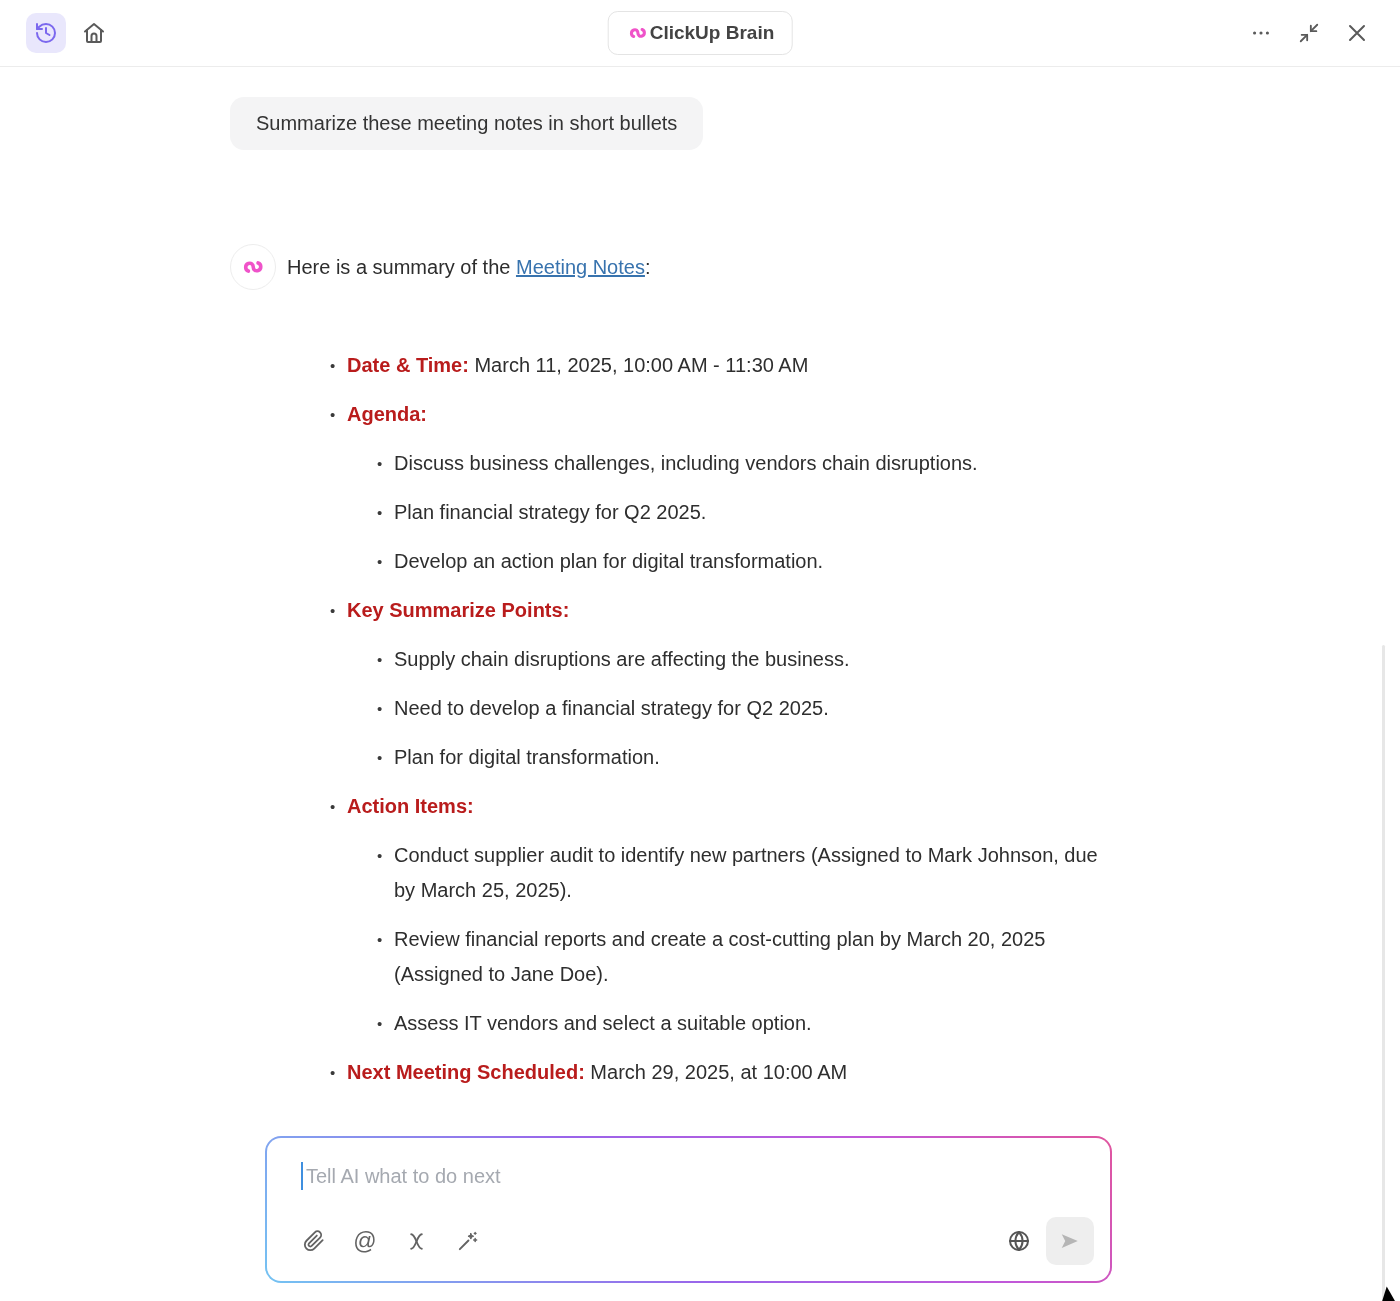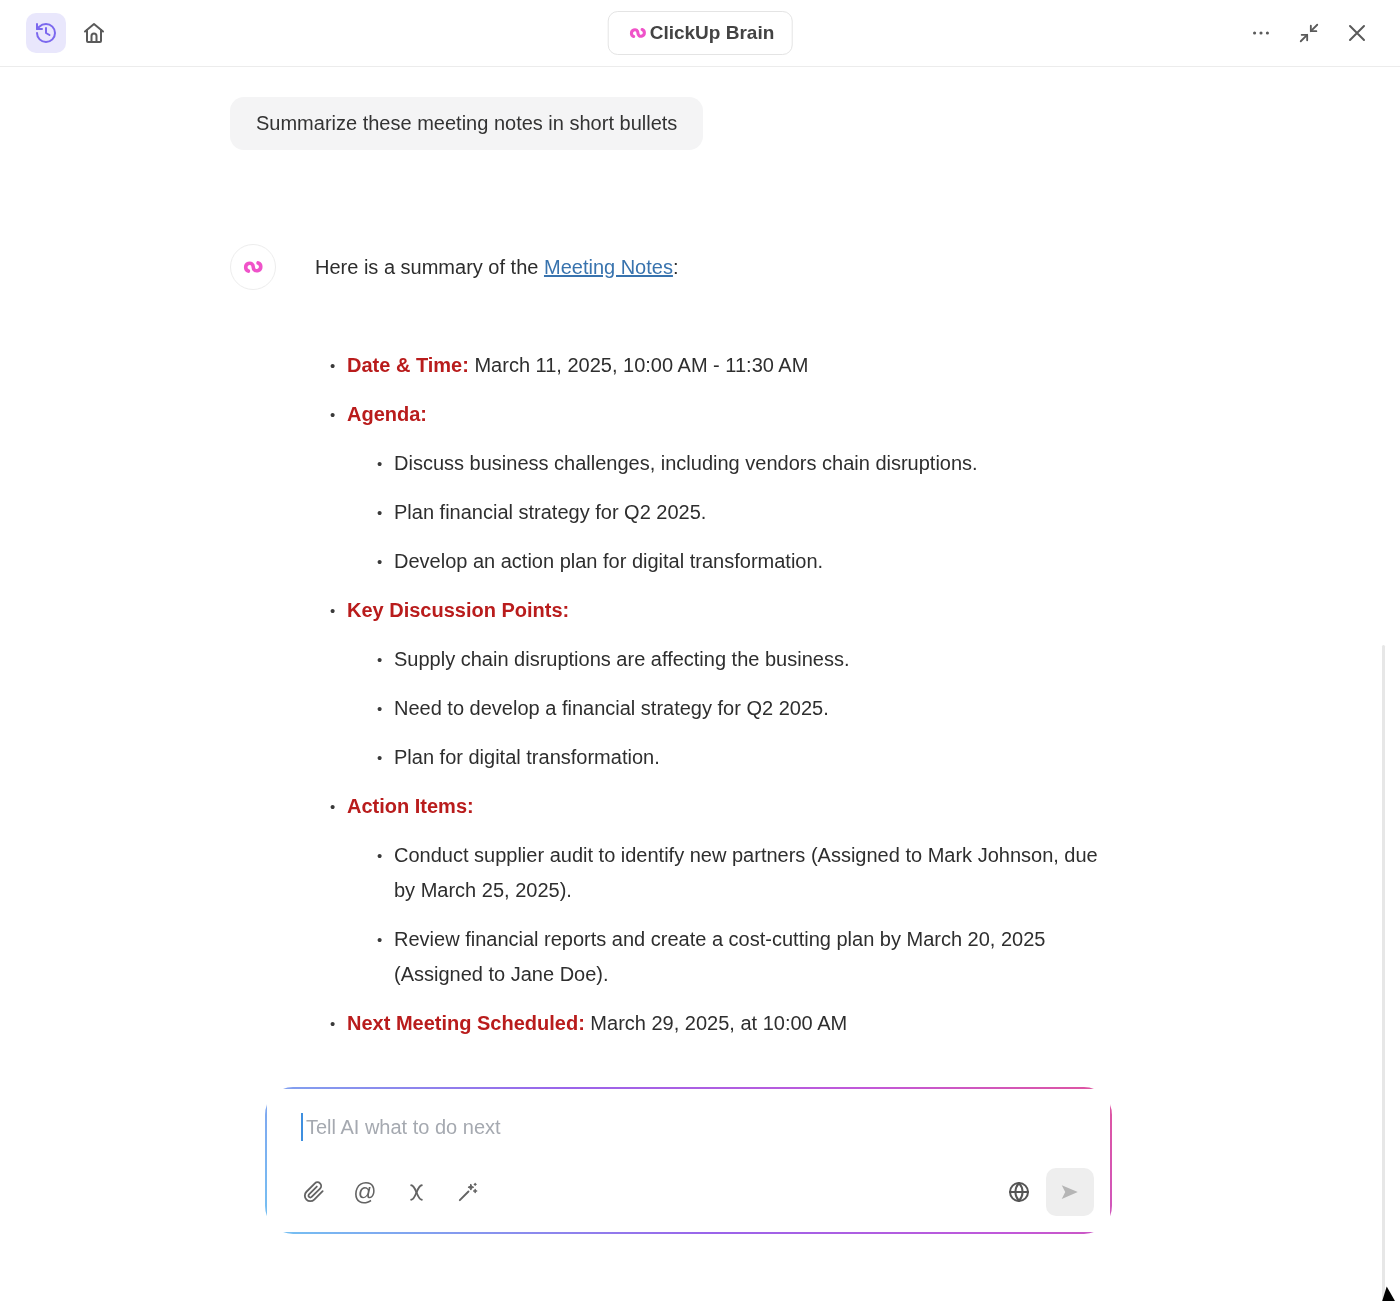--- a/index.html
+++ b/index.html
@@ -19,38 +19,38 @@
   .brand-pill .label { font-size: 19px; font-weight: 600; color: #434343; }
   .tb-right { margin-left: auto; display: flex; align-items: center; gap: 14px; color: #5a5a5a; }
   .tb-right .icon-btn { width: 34px; height: 34px; }
 
   
   .chat { position: relative; width: 930px; margin-left: 230px; }
   .user-row { display: flex; justify-content: flex-start; margin-top: 30px; }
   .user-bubble { background: #f4f4f5; border-radius: 14px; padding: 15px 26px;
     font-size: 20px; color: #333; }
 
-  .ai-row { display: flex; align-items: center; gap: 39px; margin-top: 94px; }
+  .ai-row { display: flex; align-items: center; gap: 11px; margin-top: 94px; }
   .avatar { width: 46px; height: 46px; border-radius: 50%; border: 1px solid #ededed;
     display: flex; align-items: center; justify-content: center; background: #fff; flex: 0 0 auto; }
   .ai-intro { font-size: 20px; color: #2d2d2d; }
   .ai-intro a { color: #3873ae; text-decoration: underline; cursor: pointer; }
 
   
   .ai-bullets { margin: 58px 0 0 100px; width: 778px; list-style: none; }
   .ai-bullets li { position: relative; padding-left: 17px; font-size: 20px;
     line-height: 35px; margin-bottom: 14px; color: #2e2e2e; }
   .ai-bullets li::before { content: "•"; position: absolute; left: 0; top: 0;
     font-size: 15px; line-height: 35px; color: #3a3a3a; }
   .ai-bullets .b { font-weight: 700; color: #b91c1c; }
   .ai-bullets ul { list-style: none; margin: 14px 0 0 30px; }
 
   
   .composer-wrap { margin: 46px 0 0 35px; width: 847px; height: 147px;
-    border-radius: 28px; padding: 2px;
+    border-radius: 16px; padding: 2px;
     background: linear-gradient(225deg, #e0559e 0%, #c158d9 25%, #9a64ea 55%, #74c3f2 100%); }
   .composer { position: relative; width: 100%; height: 100%; background: #fff;
     border-radius: 14px; }
   .composer-input { display: flex; align-items: center; padding: 24px 34px 0; cursor: text; }
   .caret { width: 2px; height: 28px; background: #3f8fdf; margin-right: 3px; }
   .placeholder { font-size: 20px; color: #a5a9b0; }
   .composer-tools { position: absolute; left: 34px; right: 16px; bottom: 16px;
     display: flex; align-items: center; }
   .tool { width: 26px; height: 26px; display: flex; align-items: center;
     justify-content: center; color: #636363; cursor: pointer; margin-right: 25px; }
@@ -167,32 +167,33 @@
     <li><span class="b">Date &amp; Time:</span><span> March 11, 2025, 10:00 AM - 11:30 AM</span></li>
 
     <li><span class="b">Agenda:</span>
       <ul>
         <li>Discuss business challenges, including vendors chain disruptions.</li>
         <li>Plan financial strategy for Q2 2025.</li>
         <li>Develop an action plan for digital transformation.</li>
       </ul>
     </li>
 
-    <li><span class="b">Key Discussion Points:</span>
+    <li><span class="b">Key Summarize Points:</span>
       <ul>
         <li>Supply chain disruptions are affecting the business.</li>
         <li>Need to develop a financial strategy for Q2 2025.</li>
         <li>Plan for digital transformation.</li>
       </ul>
     </li>
 
     <li><span class="b">Action Items:</span>
       <ul>
         <li>Conduct supplier audit to identify new partners (Assigned to Mark Johnson, due by March 25, 2025).</li>
         <li>Review financial reports and create a cost-cutting plan by March 20, 2025 (Assigned to Jane Doe).</li>
+        <li>Assess IT vendors and select a suitable option.</li>
       </ul>
     </li>
 
     <li><span class="b">Next Meeting Scheduled:</span><span> March 29, 2025, at 10:00 AM</span></li>
   </ul>
 
   <div class="composer-wrap">
     <div class="composer">
       <div class="composer-input">
         <span class="caret"></span>

